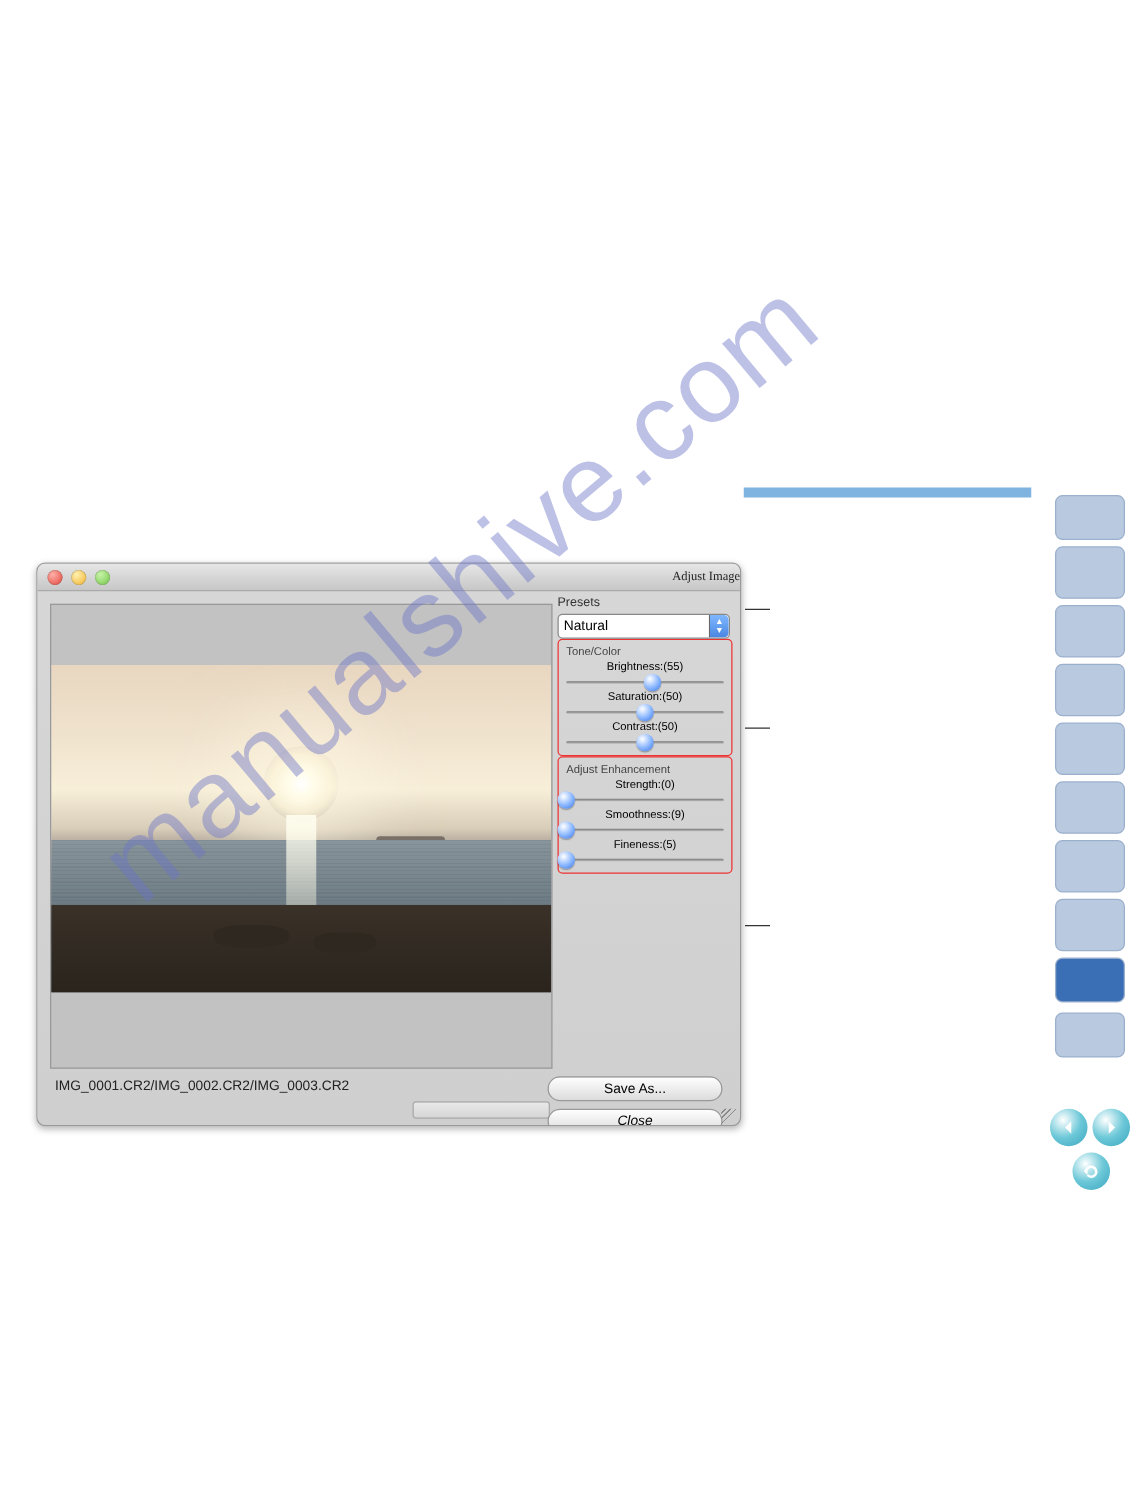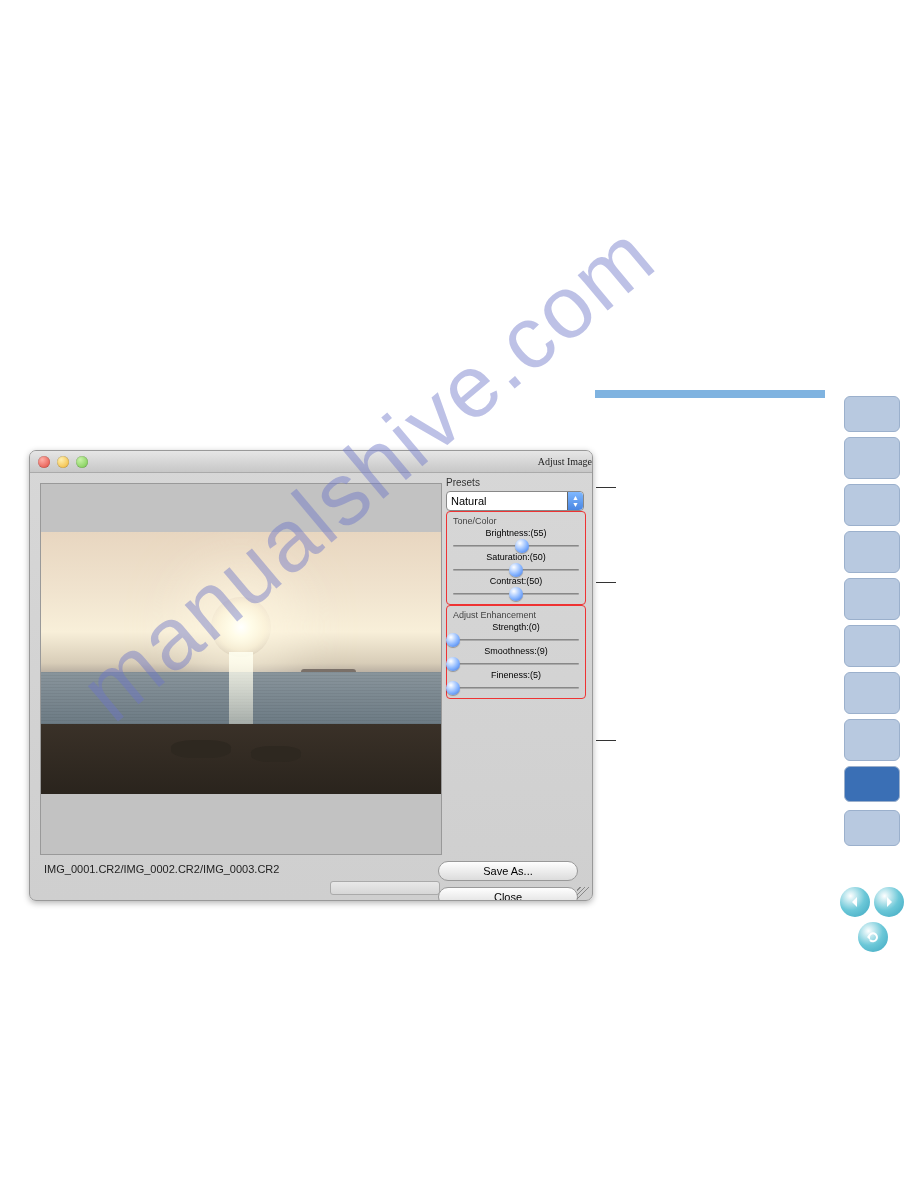--- a/index.html
+++ b/index.html
@@ -202,21 +202,21 @@
       margin-top: 8px;
       width: 140px;
       height: 20px;
       border-radius: 10px;
       background: linear-gradient(#fefefe, #dcdcdc);
       border: 1px solid #999;
       display: flex; align-items: center; justify-content: center;
       font-size: 11px;
     }
     .btn-area { position: absolute; left: 408px; top: 380px; }
-    .btn-area .btn-pill:nth-child(2){ margin-top:6px;}
+    .btn-area .btn-pill:nth-child(2){ margin-top:6px;font-style:italic;}
     .progress {
       position: absolute;
       left: 300px; top: 408px;
       width: 110px; height: 14px;
       background: linear-gradient(#e8e8e8,#d6d6d6);
       border: 1px solid #aaa;
       border-radius: 3px;
     }
     .resize-grip {
       position: absolute; right: 3px; bottom: 3px;

